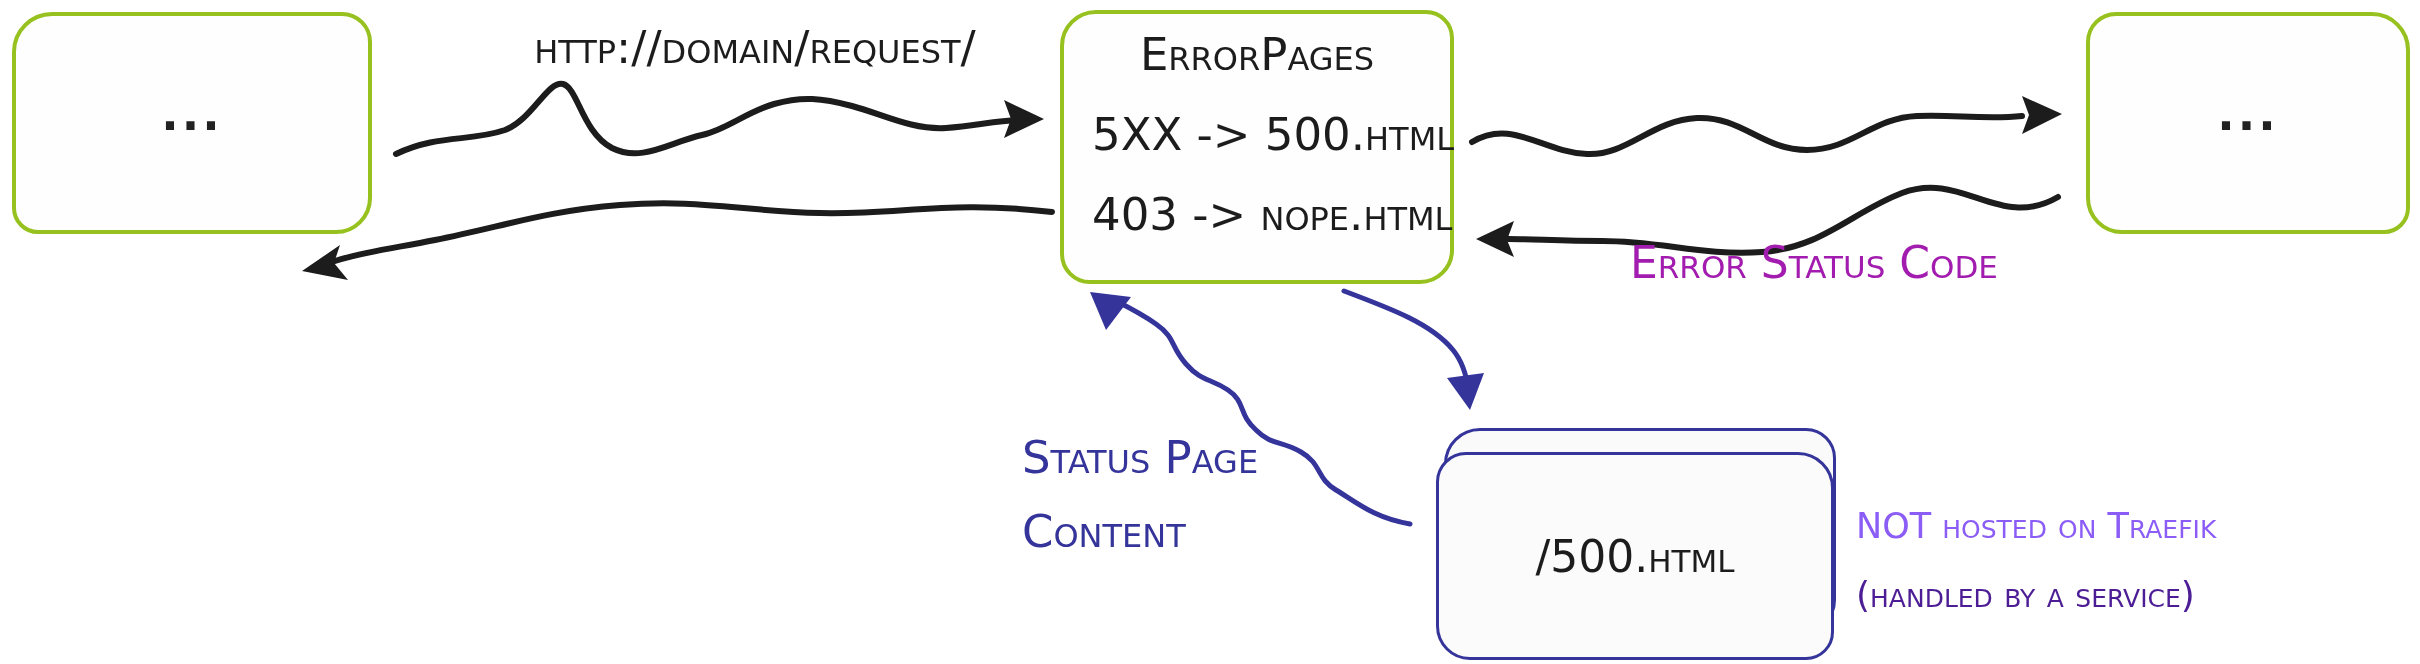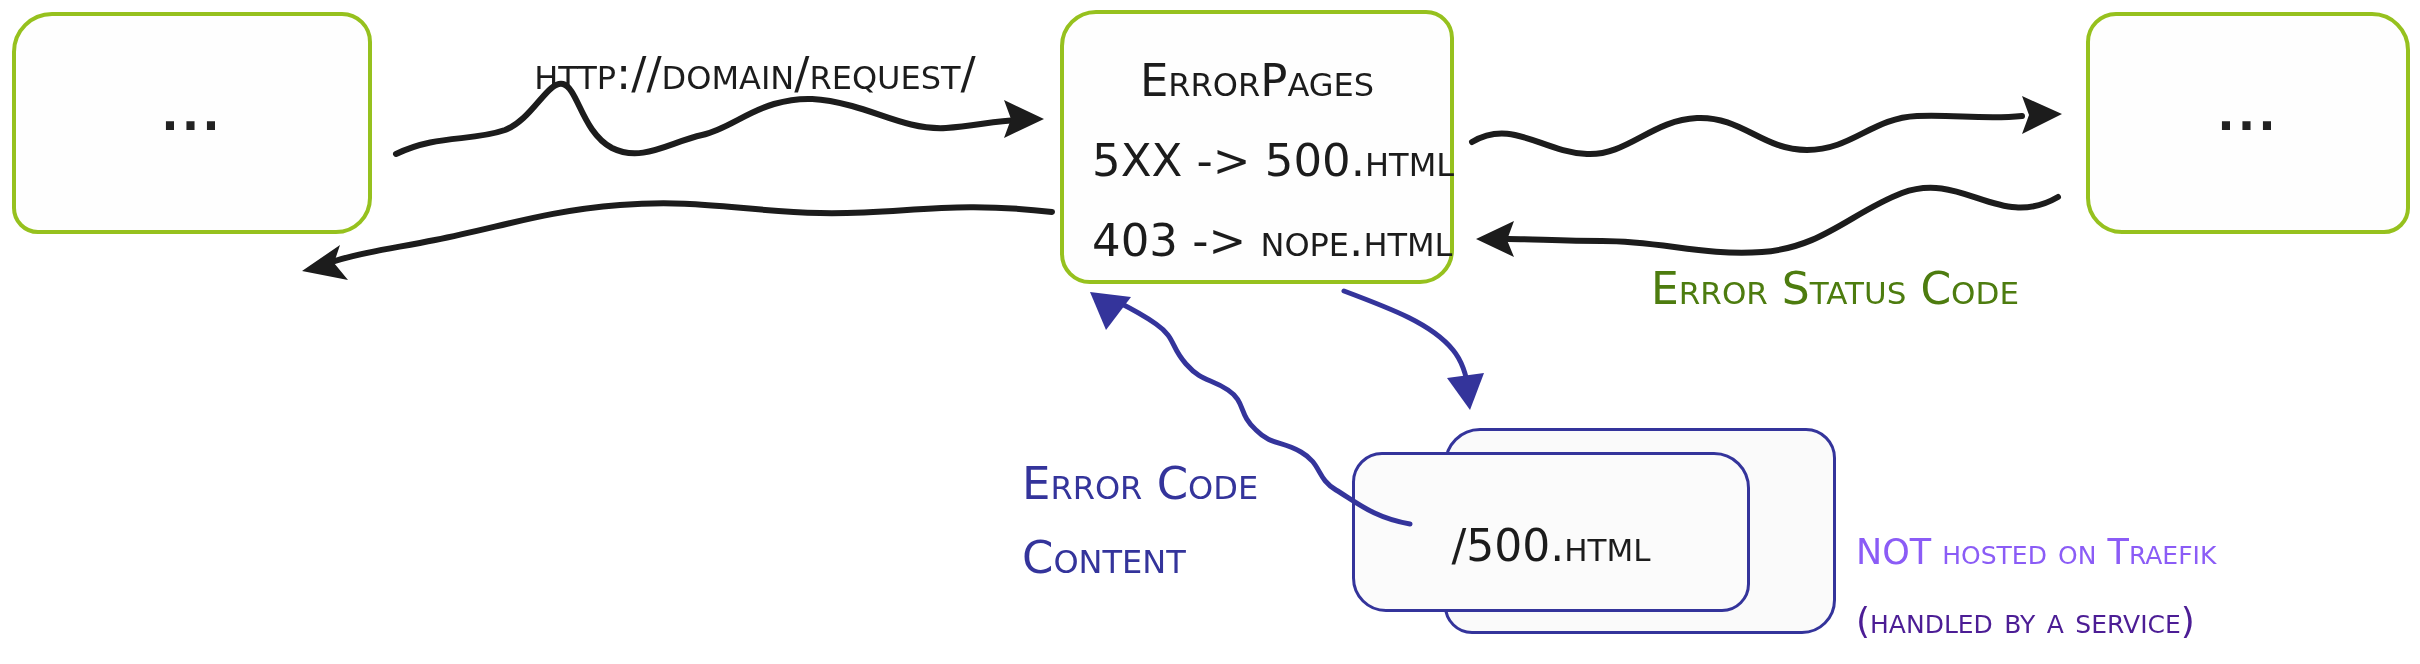--- a/index.html
+++ b/index.html
@@ -10,21 +10,21 @@
     height: 664px;
     overflow: hidden;
     font-family: "DejaVu Sans", sans-serif;
   }
   .canvas {
     position: relative;
     width: 2420px;
     height: 664px;
     background: #ffffff;
   }
-  .sc { font-variant: small-caps; margin-top: 26px; }
+  .sc { font-variant: small-caps; }
 
   
   .box {
     position: absolute;
     box-sizing: border-box;
     display: flex;
     align-items: center;
     justify-content: center;
     background: #fefefe;
   }
@@ -39,21 +39,21 @@
   #backend-box { left: 2086px; top: 12px; width: 324px; height: 222px; border-radius: 30px 38px 26px 36px; }
   #middleware-box {
     left: 1060px; top: 10px; width: 394px; height: 274px;
     border-radius: 36px 28px 34px 30px;
     flex-direction: column;
     justify-content: flex-start;
     align-items: stretch;
     padding: 14px 0 16px 0;
   }
   #service-box-back  { left: 1444px; top: 428px; width: 392px; height: 206px; border-radius: 36px 30px 34px 28px; }
-  #service-box-front { left: 1352px; top: 452px; width: 398px; height: 160px; border-radius: 30px 36px 28px 34px; background:#fbfbfb; }
+  #service-box-front { left: 1436px; top: 452px; width: 398px; height: 208px; border-radius: 30px 36px 28px 34px; background:#fbfbfb; }
 
   .dots {
     font-size: 46px;
     font-weight: bold;
     color: #222;
     letter-spacing: 3px;
     line-height: 1;
     padding-bottom: 18px;
   }
   .mw-title {
@@ -75,21 +75,21 @@
     font-size: 44px;
     color: #1c1c1c;
   }
 
   .label {
     position: absolute;
     white-space: nowrap;
     line-height: 1.15;
   }
   #request-url-label   { left: 470px;  top: 22px;  width: 570px; text-align: center; font-size: 45px; color: #1c1c1c; }
-  #error-status-label  { left: 1630px; top: 238px; width: 410px; text-align: center; font-size: 44px; color: #4d7c0f; }
+  #error-status-label  { left: 1630px; top: 238px; width: 410px; font-size: 44px; color: #a21caf; }
   #new-request-label   { left: 1500px; top: 348px; font-size: 42px; color: #34349b; }
   #error-content-line1 { left: 1022px; top: 432px; font-size: 45px; color: #34349b; }
   #error-content-line2 { left: 1022px; top: 506px; font-size: 45px; color: #34349b; }
   #not-hosted-line1    { left: 1856px; top: 506px; font-size: 35px; color: #8b5cf6; }
   #not-hosted-line2    { left: 1856px; top: 574px; font-size: 36px; color: #4c1d95; }
 
   svg.arrows {
     position: absolute;
     left: 0; top: 0;
     pointer-events: none;
@@ -151,18 +151,18 @@
     </g>
 
     <g>
       <path class="blue" d="M 1410 524 C 1374 518, 1356 502, 1336 490 C 1316 478, 1322 464, 1301 452 C 1280 440, 1272 446, 1256 430 C 1238 414, 1246 402, 1228 390 C 1210 378, 1202 382, 1186 364 C 1170 346, 1176 338, 1156 324 C 1142 314, 1130 308, 1116 301"></path>
       <polygon class="blue-head" points="1090,292 1131,297 1106,330"></polygon>
     </g>
   </svg>
 
   <div class="label sc" id="request-url-label">http://domain/request/</div>
   <div class="label sc" id="error-status-label">Error Status Code</div>
-  <div class="label sc" id="error-content-line1">Error Code</div>
+  <div class="label sc" id="error-content-line1">Status Page</div>
   <div class="label sc" id="error-content-line2">Content</div>
   <div class="label sc" id="not-hosted-line1">NOT hosted on Traefik</div>
   <div class="label sc" id="not-hosted-line2">(handled by a service)</div>
 
 </div>
 
 </body></html>

